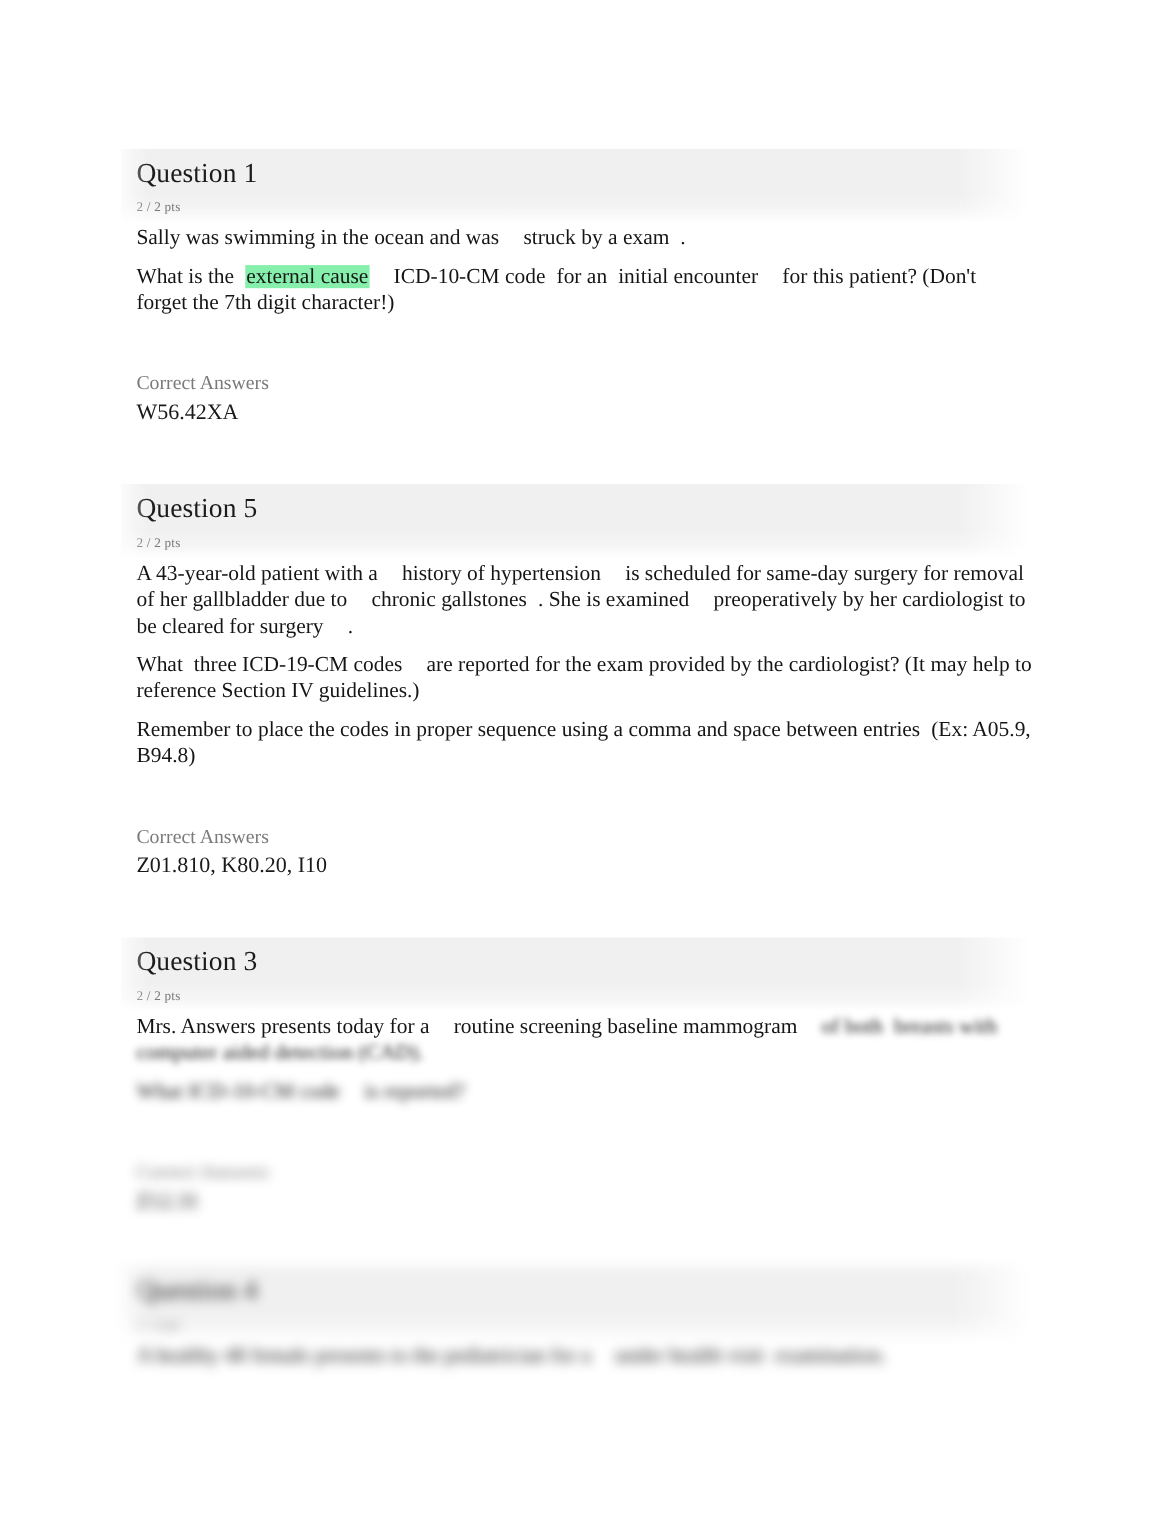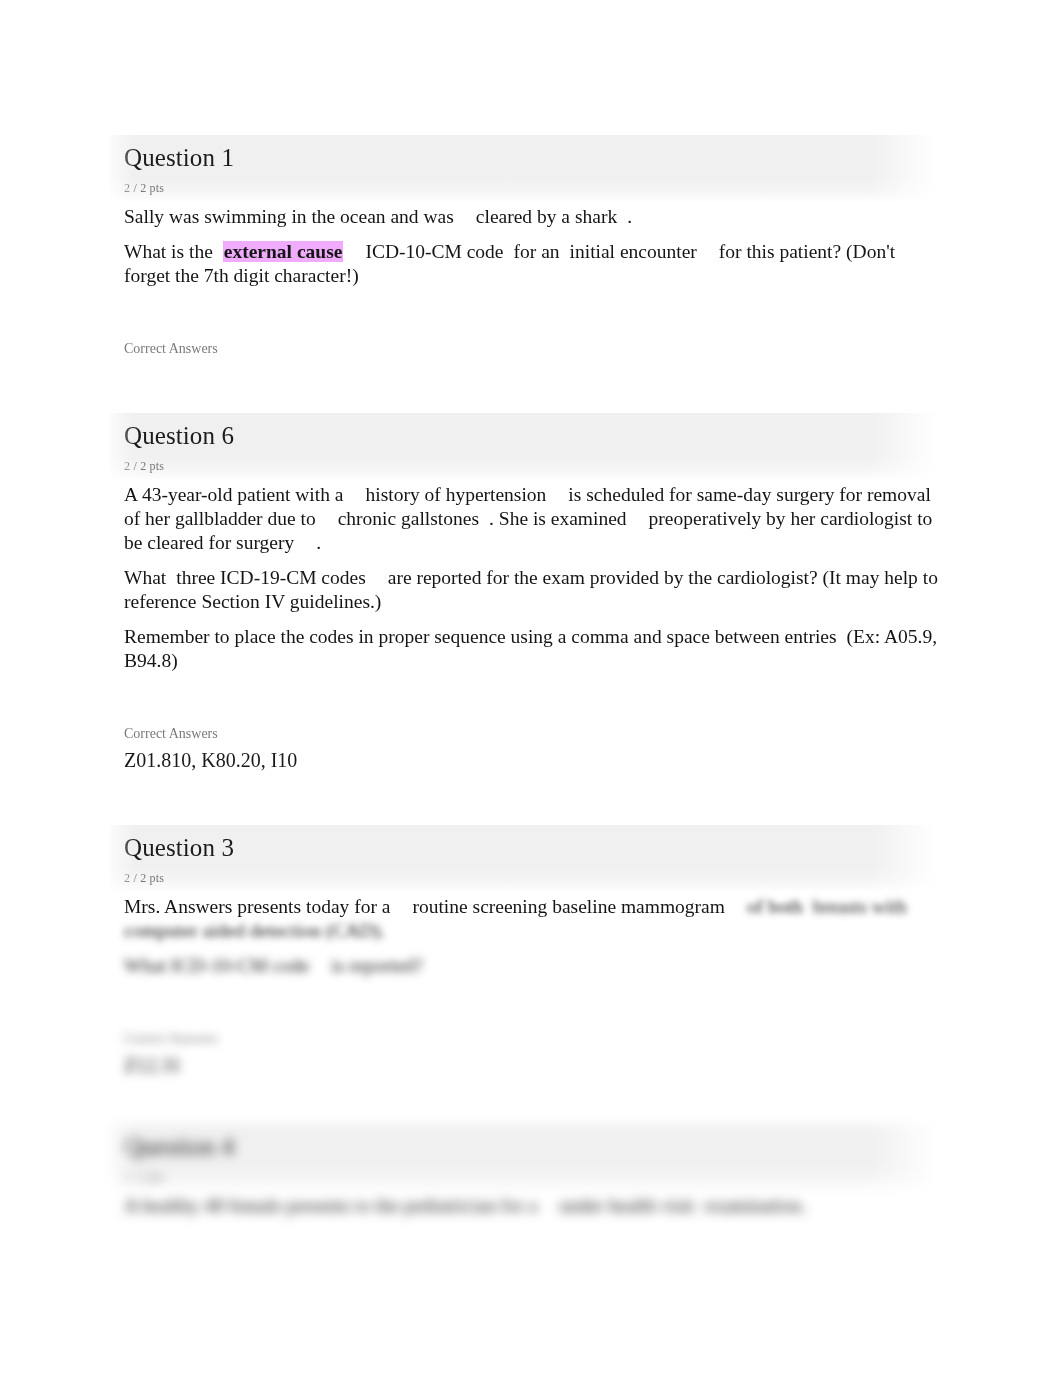--- a/index.html
+++ b/index.html
@@ -83,40 +83,39 @@
     line-height: 24px;
     margin: 0 0 0 0;
     color: #151515;
   }
 
   .q-para + .q-para {
     margin-top: 11px;
   }
 
   .hl {
-    background: #f0abfc;
+    background: #86efac;
     padding: 0 1px;
-    font-weight: bold;
   }
 
   .gap {
     display: inline-block;
     width: 22px;
   }
   .gap-s {
     display: inline-block;
     width: 10px;
   }
 
   
   .answers {
     margin-top: 48px;
   }
   .answers-label {
-    font-size: 14px;
+    font-size: 18px;
     line-height: 25px;
     color: #7a7a7a;
     margin: 0;
   }
   .answers-value {
     font-size: 20px;
     line-height: 26px;
     color: #1a1a1a;
     margin: 1px 0 0 0;
   }
@@ -131,35 +130,36 @@
 <div class="page">
   <div class="content">
 
     <section class="question" style="filter:none;">
       <div class="q-header">
         <h2 class="q-title">Question 1</h2>
         <div class="q-points">2 / 2 pts</div>
       </div>
       <div class="q-body">
         <p class="q-para">
-          <span> Sally was swimming in the ocean and was</span><span class="gap"></span><span>cleared by a shark</span><span class="gap-s"></span><span>.</span>
+          <span> Sally was swimming in the ocean and was</span><span class="gap"></span><span>struck by a exam</span><span class="gap-s"></span><span>.</span>
         </p>
         <p class="q-para">
           <span> What is the</span><span class="gap-s"></span><span class="hl">external cause</span><span class="gap"></span><span>ICD-10-CM code</span><span class="gap-s"></span><span>for an</span><span class="gap-s"></span><span>initial encounter</span><span class="gap"></span><span>for this patient? (Don't forget the 7th digit character!)</span>
         </p>
       </div>
       <div class="answers">
         <p class="answers-label">Correct Answers</p>
+        <p class="answers-value">W56.42XA</p>
       </div>
       <div class="spacer-q1"></div>
     </section>
 
     <section class="question" style="filter:none;">
       <div class="q-header">
-        <h2 class="q-title">Question 6</h2>
+        <h2 class="q-title">Question 5</h2>
         <div class="q-points">2 / 2 pts</div>
       </div>
       <div class="q-body">
         <p class="q-para">
           <span> A 43-year-old patient with a</span><span class="gap"></span><span>history of hypertension</span><span class="gap"></span><span>is scheduled for same-day surgery for removal of her gallbladder due to</span><span class="gap"></span><span>chronic gallstones</span><span class="gap-s"></span><span>. She is examined</span><span class="gap"></span><span>preoperatively by her cardiologist to be cleared for surgery</span><span class="gap"></span><span>.</span>
         </p>
         <p class="q-para">
           <span>What</span><span class="gap-s"></span><span>three ICD-19-CM codes</span><span class="gap"></span><span>are reported for the exam provided by the cardiologist? (It may help to reference Section IV guidelines.)</span>
         </p>
         <p class="q-para">

